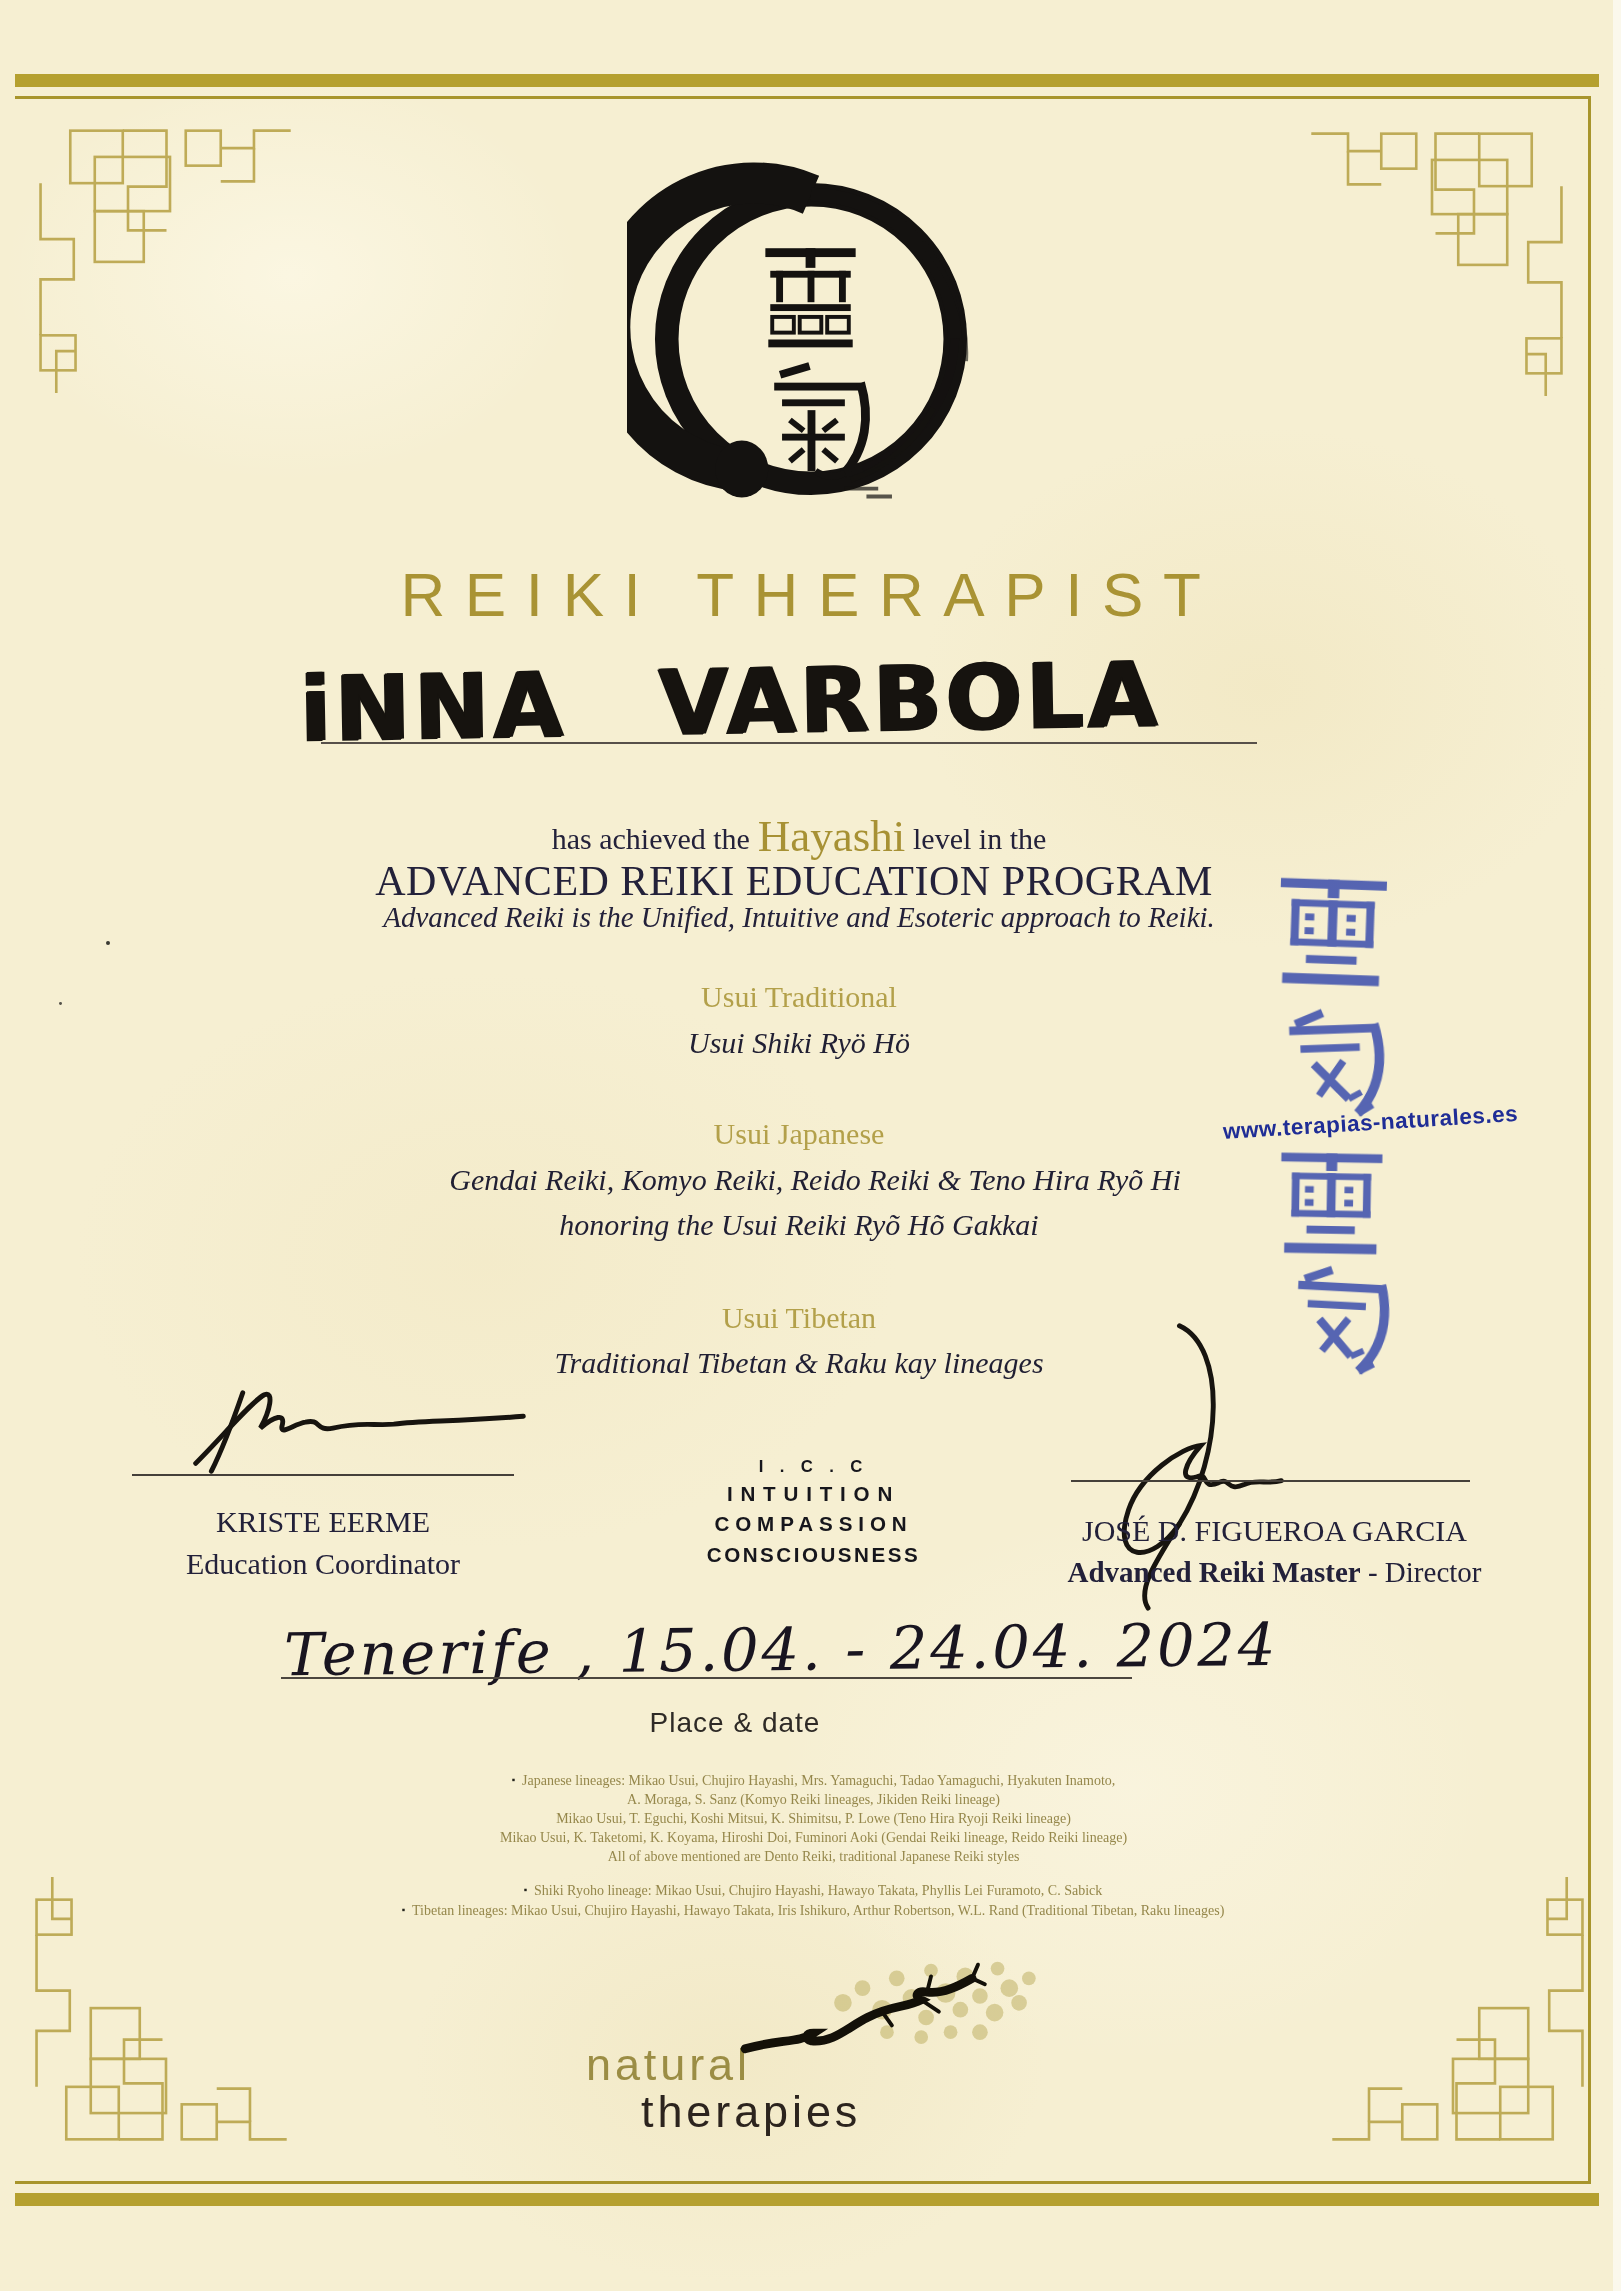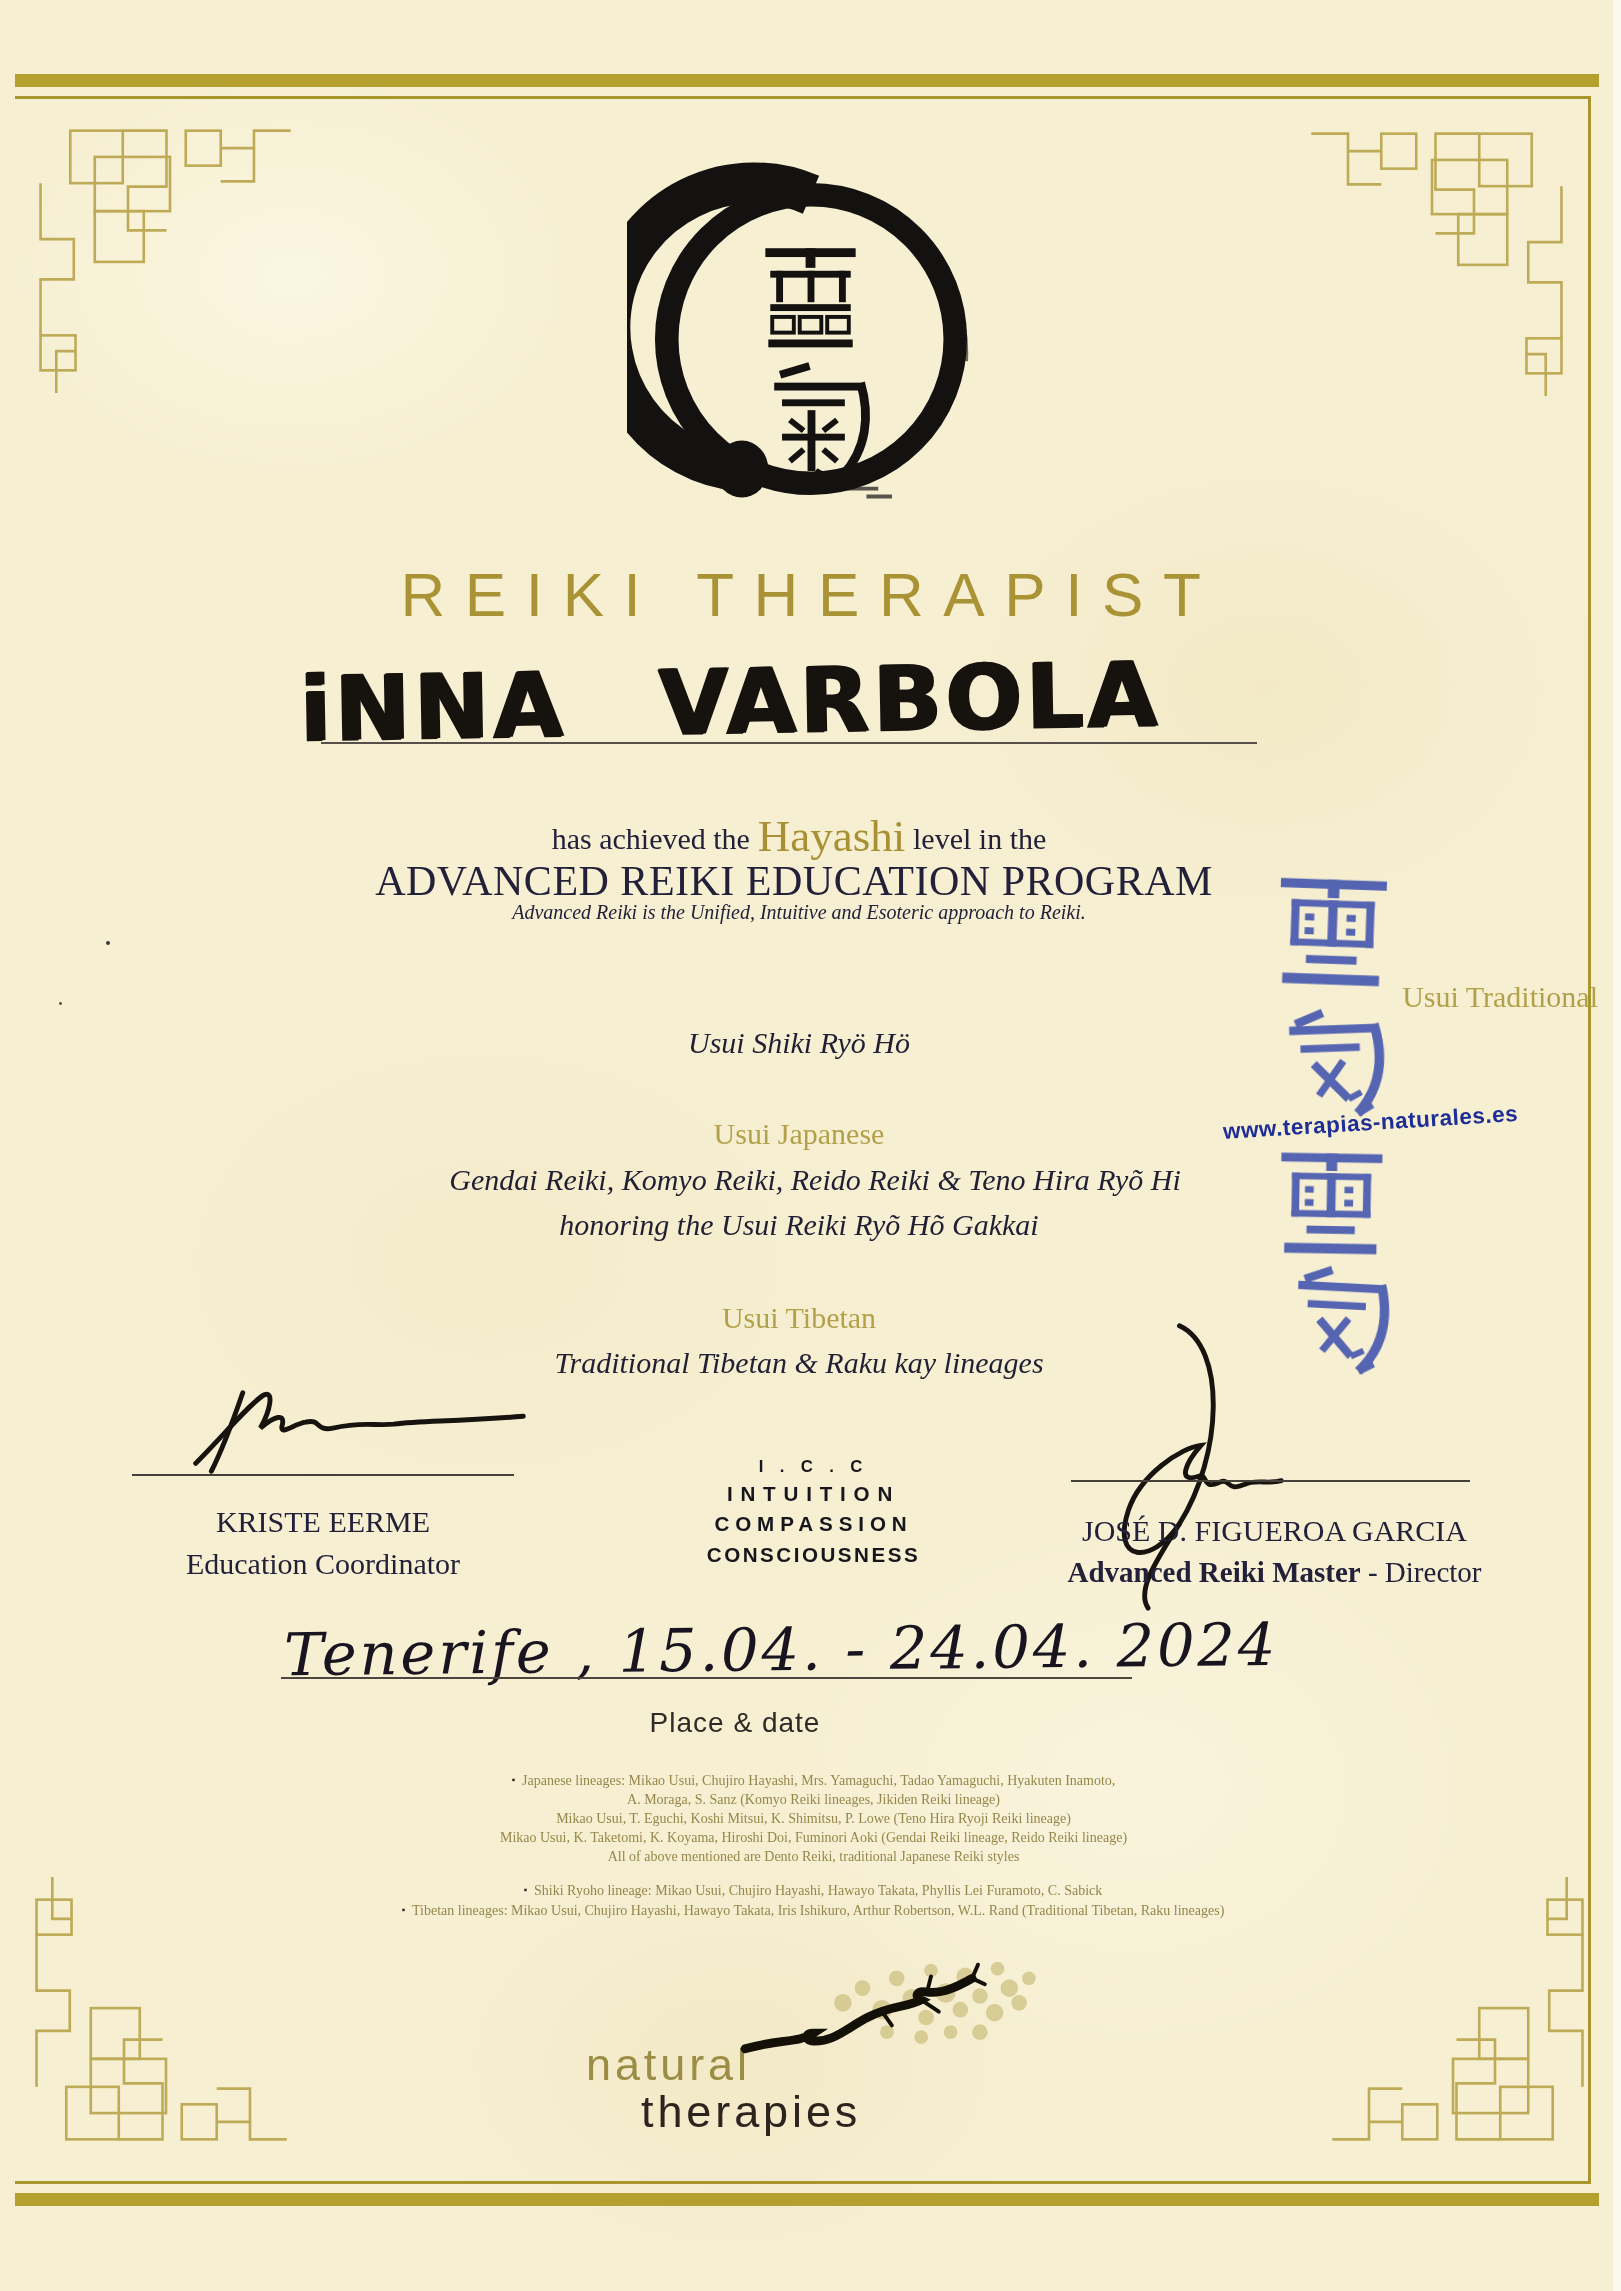--- a/index.html
+++ b/index.html
@@ -171,23 +171,23 @@
 
   <div class="abs ctr title" style="left:0;top:559px;width:1621px;text-align:center;">REIKI THERAPIST</div>
 
   <div class="abs ctr marker-name" style="left:0;top:649px;width:1460px;">iNNA VARBOLA</div>
   <div class="abs" style="left:321px;top:742px;width:936px;height:2px;background:#57504a;"></div>
 
   <div class="abs ctr serif31" style="left:0;top:808px;width:1598px;">
     <span>has achieved the</span><span class="okuden">Hayashi</span><span>level in the</span>
   </div>
   <div class="abs ctr" style="left:0;top:857px;width:1588px;font-size:42px;letter-spacing:0.5px;">ADVANCED REIKI EDUCATION PROGRAM</div>
-  <div class="abs ctr ital" style="left:0;top:901px;width:1598px;font-size:20px;">Advanced Reiki is the Unified, Intuitive and Esoteric approach to Reiki.</div>
-
-  <div class="abs ctr serif31 goldhead" style="left:0;top:980px;width:1598px;text-align:right;">Usui Traditional</div>
+  <div class="abs ctr ital" style="left:0;top:901px;width:1598px;font-size:29px;">Advanced Reiki is the Unified, Intuitive and Esoteric approach to Reiki.</div>
+
+  <div class="abs ctr serif31 goldhead" style="left:0;top:980px;width:1598px;">Usui Traditional</div>
   <div class="abs ctr serif31 ital" style="left:0;top:1026px;width:1598px;color:#201f33;">Usui Shiki Ryö Hö</div>
 
   <div class="abs ctr serif31 goldhead" style="left:0;top:1117px;width:1598px;">Usui Japanese</div>
   <div class="abs ctr serif31 ital" style="left:0;top:1163px;width:1598px;color:#201f33;padding-left:16px;">Gendai Reiki, Komyo Reiki, Reido Reiki &amp; Teno Hira Ryõ Hi</div>
   <div class="abs ctr serif31 ital" style="left:0;top:1208px;width:1598px;color:#201f33;">honoring the Usui Reiki Ryõ Hõ Gakkai</div>
 
   <div class="abs ctr serif31 goldhead" style="left:0;top:1301px;width:1598px;">Usui Tibetan</div>
   <div class="abs ctr serif31 ital" style="left:0;top:1346px;width:1598px;color:#201f33;">Traditional Tibetan &amp; Raku kay lineages</div>
 
   <svg class="abs" style="left:127px;top:1377px;" width="412" height="108" viewBox="0 0 420 110">

